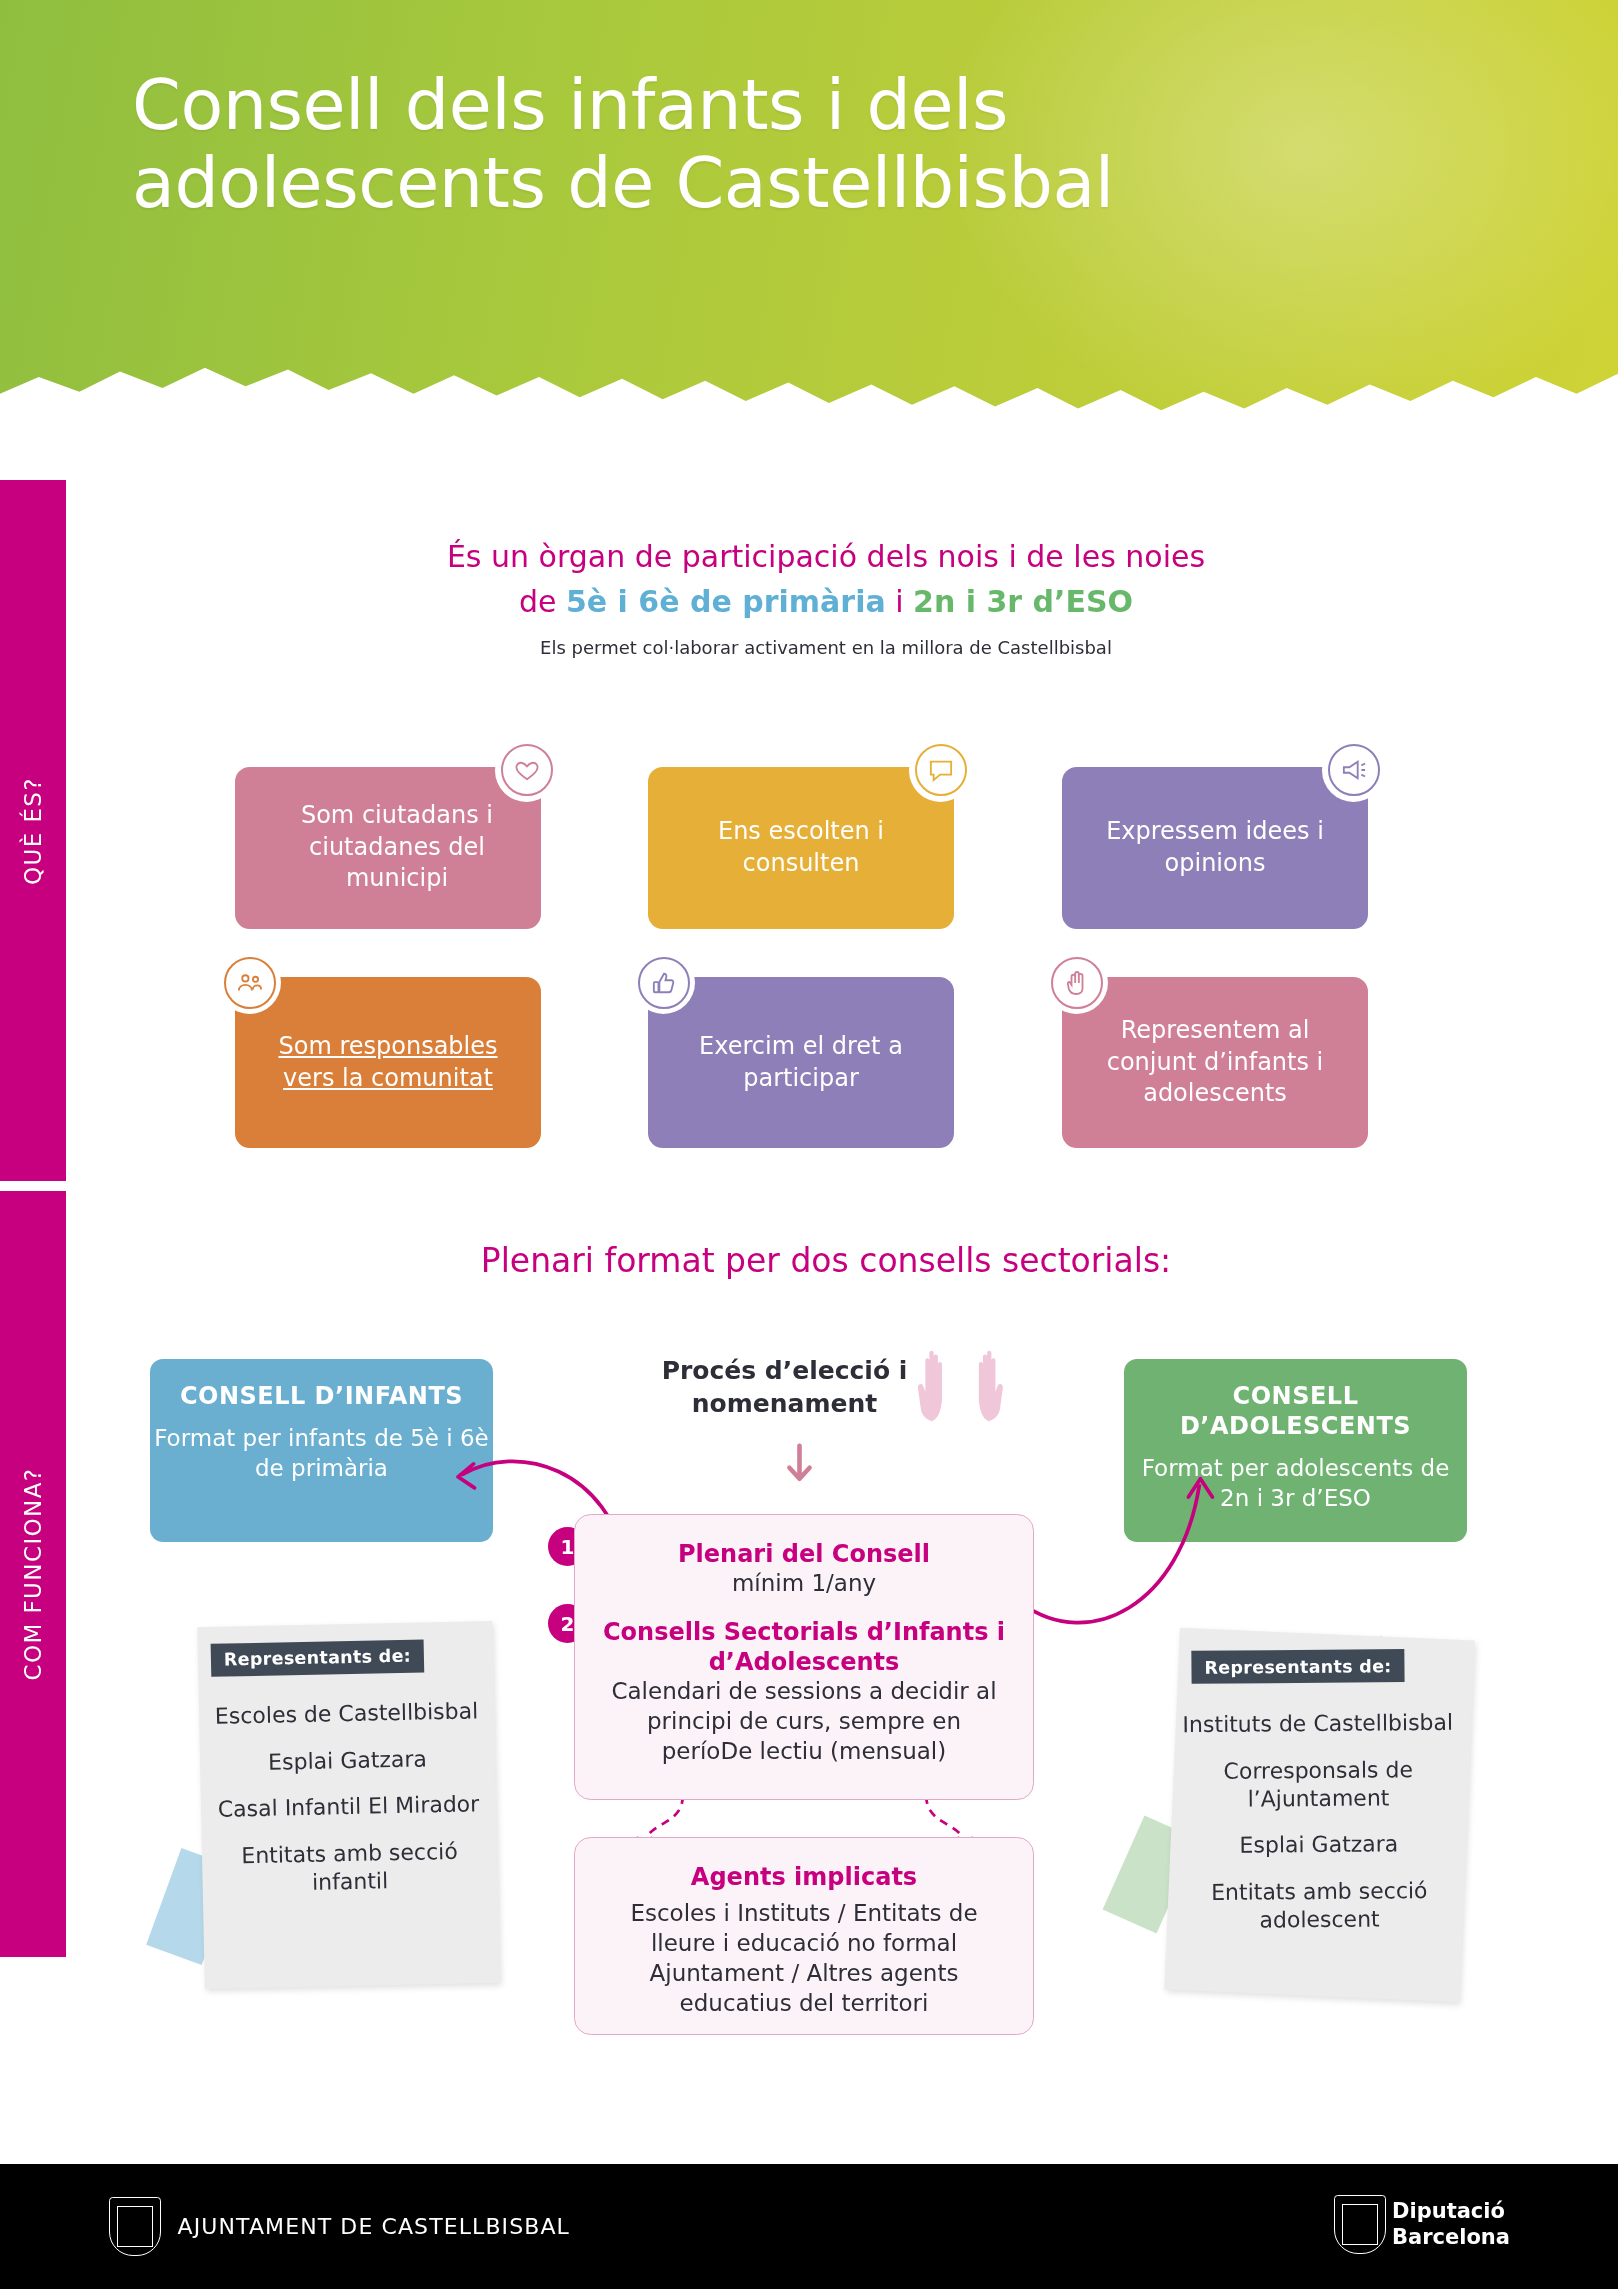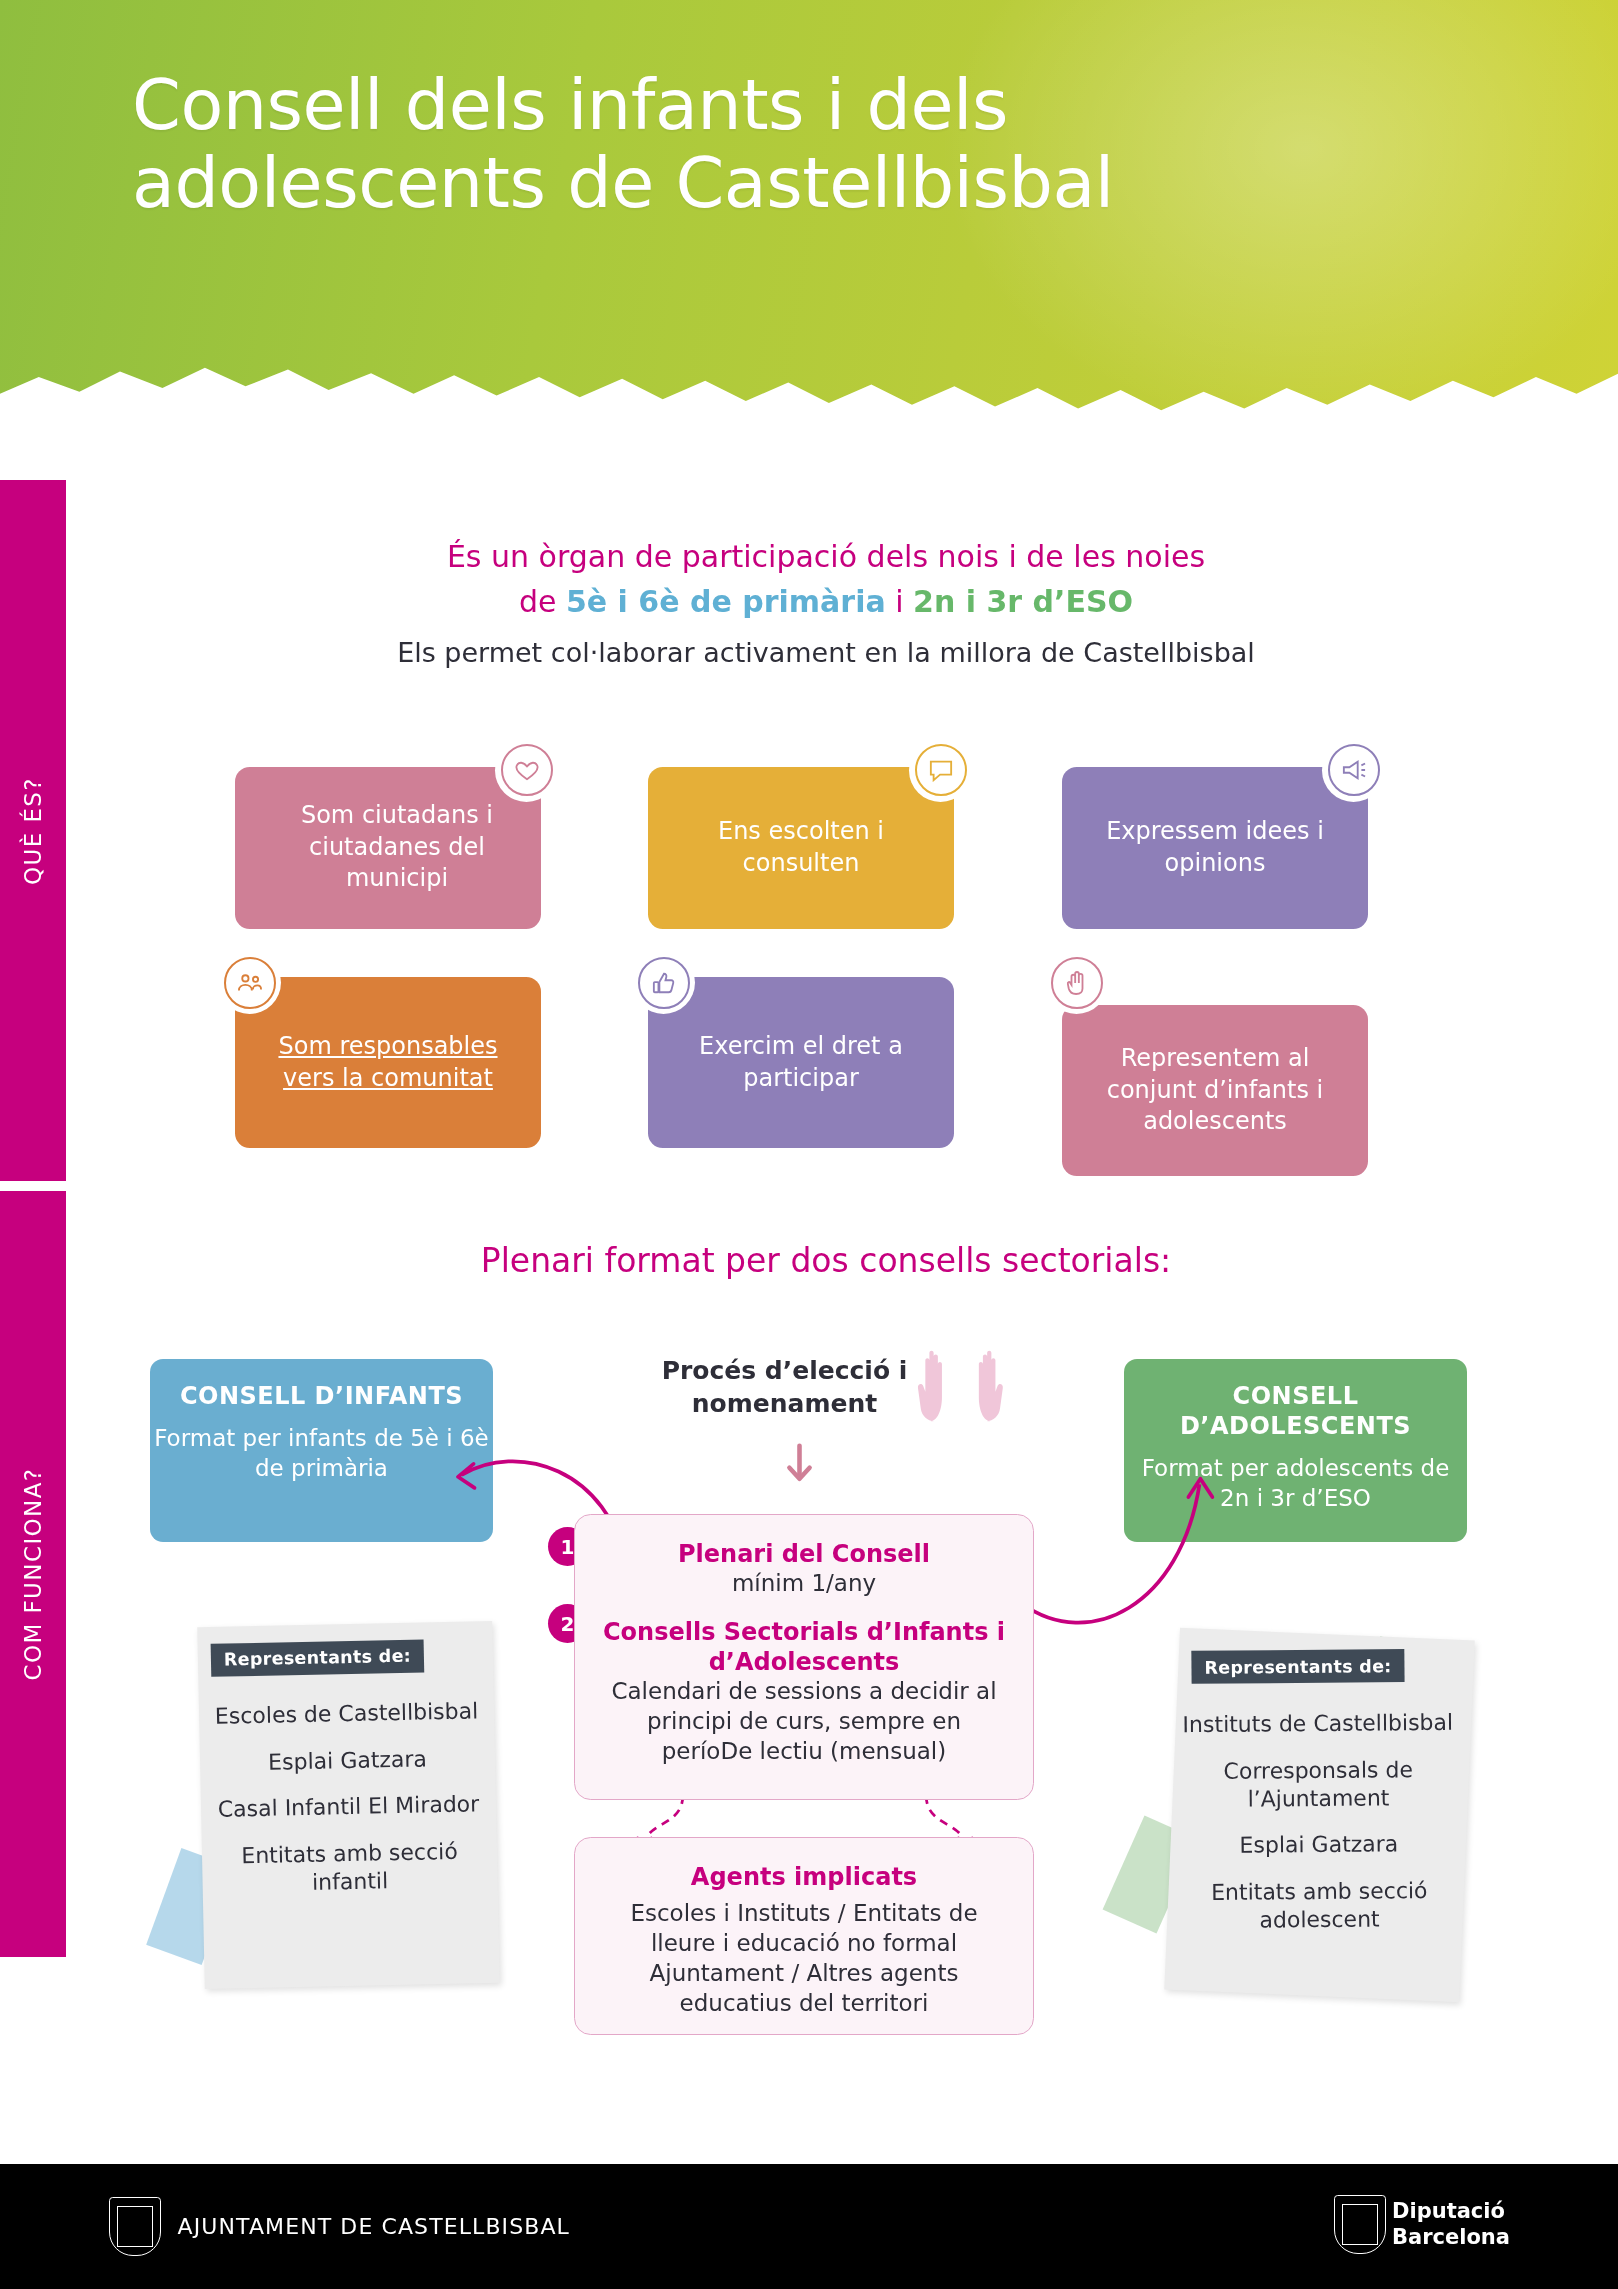--- a/index.html
+++ b/index.html
@@ -84,21 +84,21 @@
   }
   .intro-line2 {
     font-size: 30px;
     color: #c6007e;
     line-height: 1.45;
     margin-top: 1.8px;
   }
   .hl-blue { color: #5fb0d4; font-weight: bold; }
   .hl-green { color: #67b86a; font-weight: bold; }
   .intro-line3 {
-    font-size: 27px;
+    font-size: 18px;
     color: #2e2e38;
     margin-top: 13px;
     text-align: center;
   }
 
   
   .cards {
     position: absolute;
     left: 235px;
     top: 748px;
@@ -136,21 +136,21 @@
     justify-content: center;
     font-size: 24px;
     line-height: 1;
   }
 
   #card-0 { left: 0;    top: 18.5px;  height: 162px; background: #cf7f96; padding-left: 40px; }
   #card-1 { left: 413px; top: 18.5px;  height: 162px; background: #e5af38; }
   #card-2 { left: 827px; top: 18.5px;  height: 162px; background: #8e7fb8; }
   #card-3 { left: 0;    top: 229px; height: 171px; background: #da7f39; text-decoration: underline; }
   #card-4 { left: 413px; top: 229px; height: 171px; background: #8e7fb8; }
-  #card-5 { left: 827px; top: 229px; height: 171px; background: #cf7f96; margin-top: 28px; }
+  #card-5 { left: 827px; top: 229px; height: 171px; background: #cf7f96; }
 
   #badge-0 { left: 260px; top: -9.2px; color:#cf7f96; }
   #badge-1 { left: 674px; top: -9.2px; color:#e5af38; }
   #badge-2 { left: 1087px; top: -9.2px; color:#8e7fb8; }
   #badge-3 { left: -16.6px; top: 203px; color:#da7f39; }
   #badge-4 { left: 397px; top: 203px; color:#8e7fb8; }
   #badge-5 { left: 810px; top: 203px; color:#cf7f96; }
 
   
   .section2-title {

